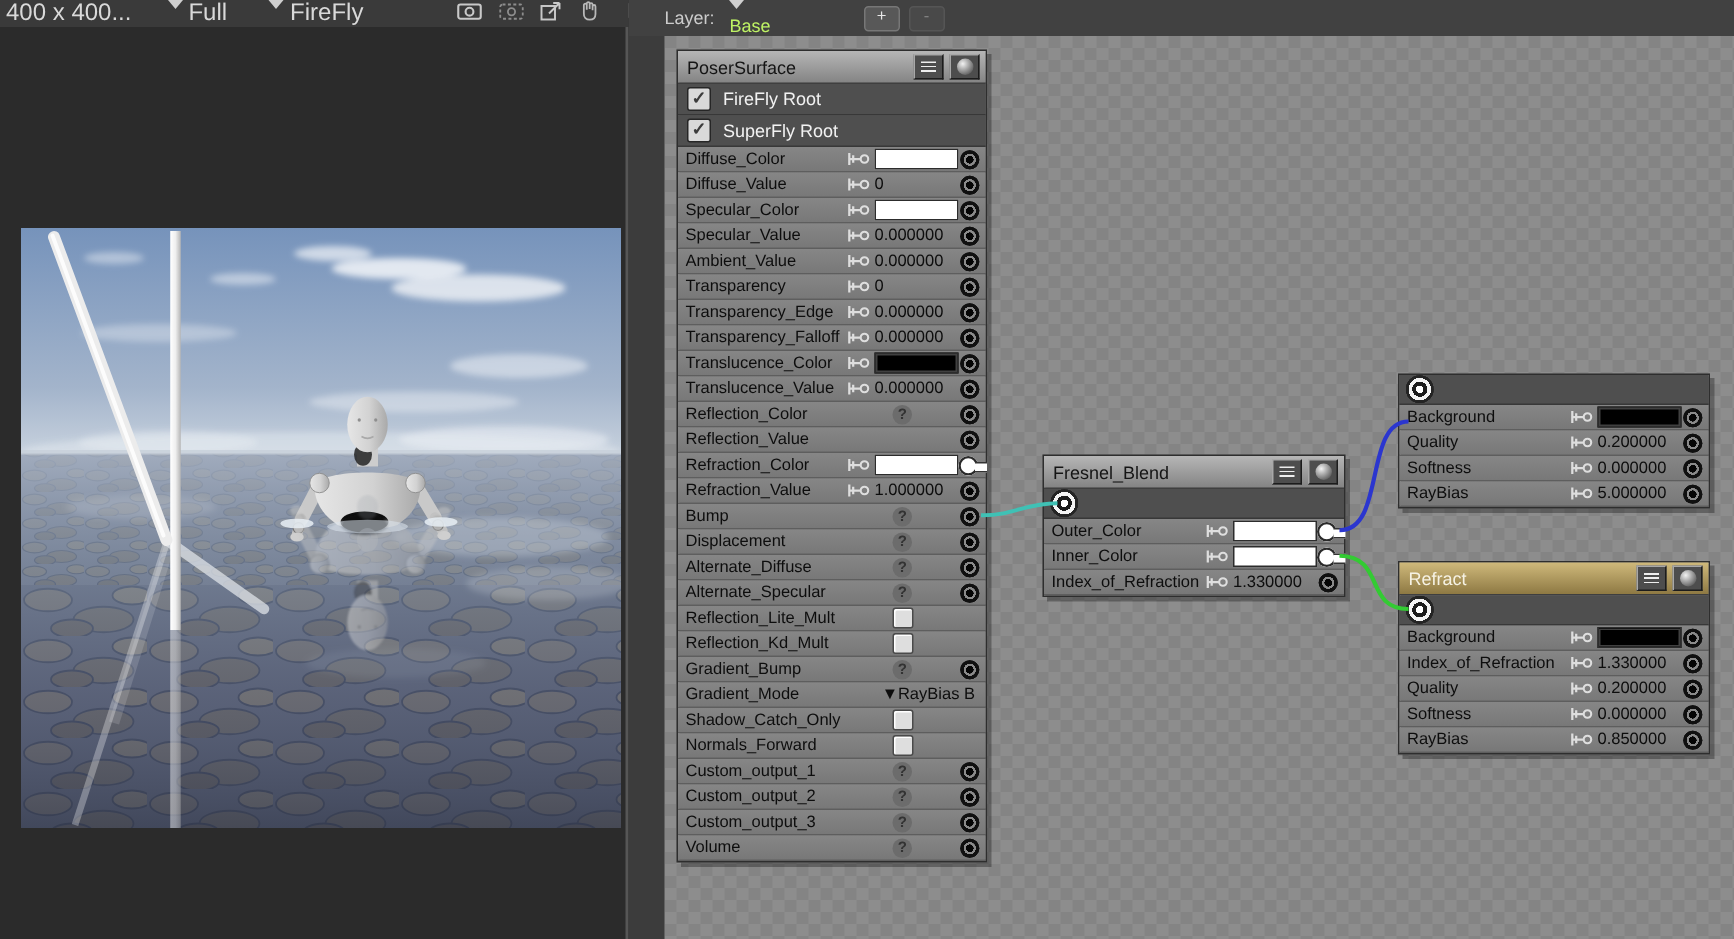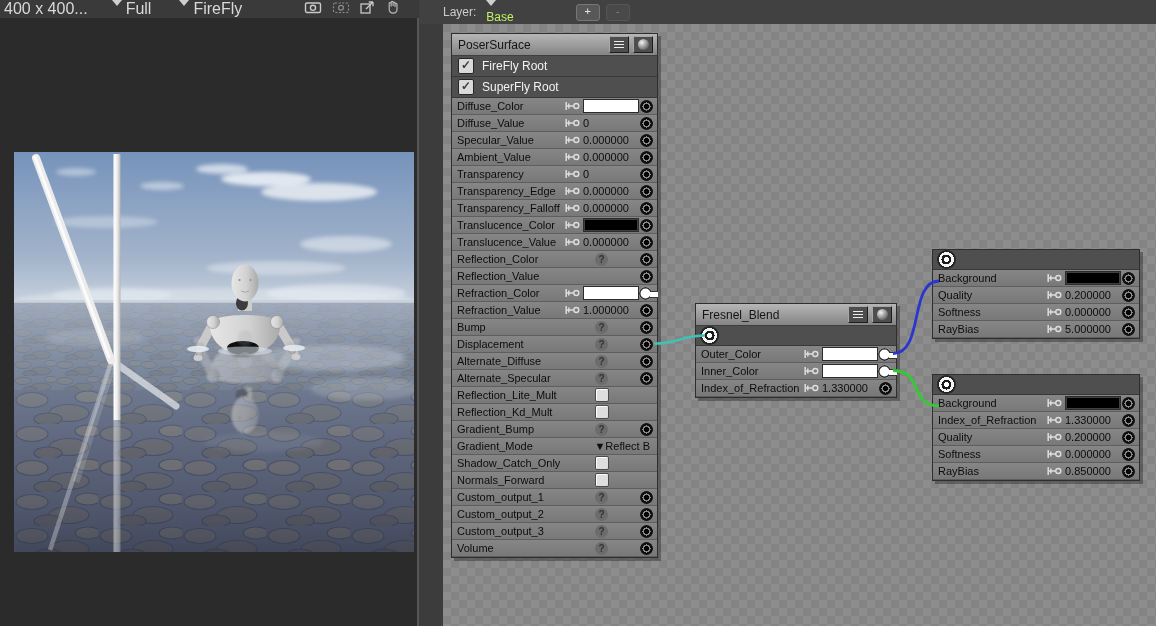--- a/index.html
+++ b/index.html
@@ -293,20 +293,37 @@
                   <circle cx="11.3" cy="5" r="2.5" fill="none" stroke="#dedede" stroke-width="1.4"></circle>
                 </svg>
               </span>
               <span class="pval">0</span>
             </span>
             <span class="connzone">
               <span class="cdot"></span>
             </span>
           </div>
           <div class="prow">
+            <span class="plabel">Specular_Color</span>
+            <span class="pctrls">
+              <span class="keyicon">
+                <svg width="15" height="10" viewBox="0 0 15 10">
+                  <line x1="1.2" y1="1" x2="1.2" y2="9" stroke="#dedede" stroke-width="1.5"></line>
+                  <line x1="3.8" y1="2.5" x2="3.8" y2="7.5" stroke="#dedede" stroke-width="1.5"></line>
+                  <line x1="1.2" y1="5" x2="9" y2="5" stroke="#dedede" stroke-width="1.5"></line>
+                  <circle cx="11.3" cy="5" r="2.5" fill="none" stroke="#dedede" stroke-width="1.4"></circle>
+                </svg>
+              </span>
+              <span class="swatch" style="background: rgb(255, 255, 255);"></span>
+            </span>
+            <span class="connzone">
+              <span class="cdot"></span>
+            </span>
+          </div>
+          <div class="prow">
             <span class="plabel">Specular_Value</span>
             <span class="pctrls">
               <span class="keyicon">
                 <svg width="15" height="10" viewBox="0 0 15 10">
                   <line x1="1.2" y1="1" x2="1.2" y2="9" stroke="#dedede" stroke-width="1.5"></line>
                   <line x1="3.8" y1="2.5" x2="3.8" y2="7.5" stroke="#dedede" stroke-width="1.5"></line>
                   <line x1="1.2" y1="5" x2="9" y2="5" stroke="#dedede" stroke-width="1.5"></line>
                   <circle cx="11.3" cy="5" r="2.5" fill="none" stroke="#dedede" stroke-width="1.4"></circle>
                 </svg>
               </span>
@@ -521,21 +538,21 @@
             <span class="pctrls">
               <span class="qbadge">?</span>
             </span>
             <span class="connzone">
               <span class="cdot"></span>
             </span>
           </div>
           <div class="prow">
             <span class="plabel">Gradient_Mode</span>
             <span class="pctrls">
-              <span class="pdrop">▼Reflect B</span>
+              <span class="pdrop">▼RayBias B</span>
             </span>
           </div>
           <div class="prow">
             <span class="plabel">Shadow_Catch_Only</span>
             <span class="pctrls">
               <span class="pcheck"></span>
             </span>
           </div>
           <div class="prow">
             <span class="plabel">Normals_Forward</span>
@@ -724,20 +741,29 @@
               <span class="pval">5.000000</span>
             </span>
             <span class="connzone">
               <span class="cdot"></span>
             </span>
           </div>
         </div>
     </div>
 
     <div class="node" style="left:513px;top:374px;width:206px;">
+      <div class="nhead gold">
+        <span class="ntitle">Refract</span>
+        <span class="hbtn">
+            <span class="menu-glyph"></span>
+          </span>
+        <span class="hbtn">
+            <span class="sphere-glyph"></span>
+          </span>
+      </div>
       <div class="roots">
           <div class="outrow">
             <span class="outicon"></span>
           </div>
         </div>
         <div class="rows">
           <div class="prow">
             <span class="plabel">Background</span>
             <span class="pctrls">
               <span class="keyicon">

